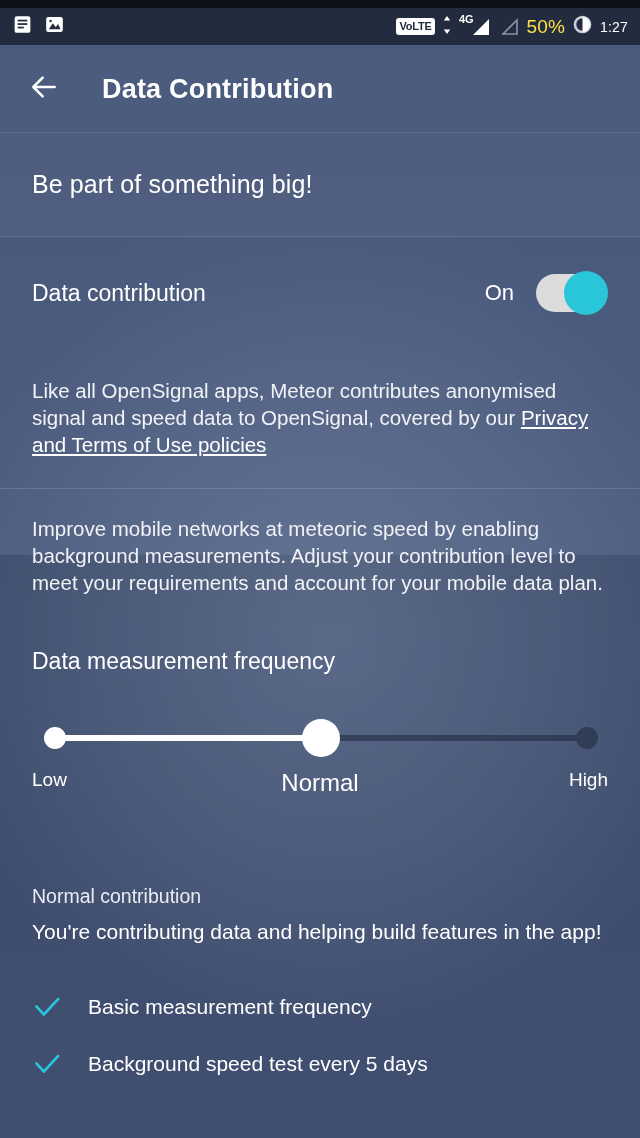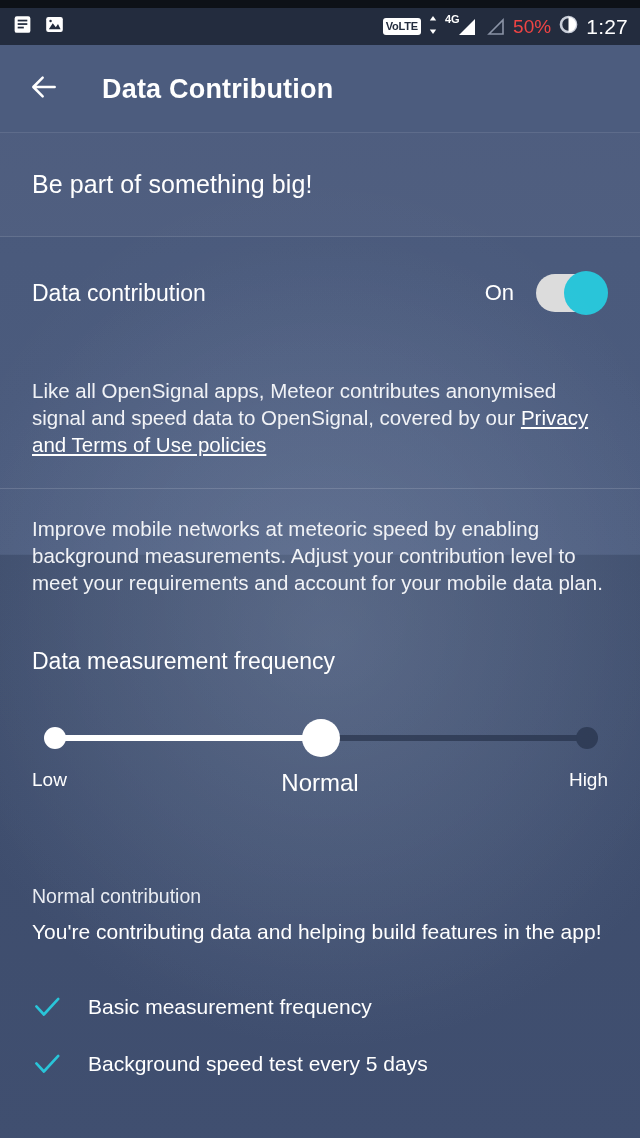--- a/index.html
+++ b/index.html
@@ -57,25 +57,25 @@
     font-size: 11px;
     font-weight: bold;
     line-height: 1;
     padding: 3px 3px 3px 3px;
     letter-spacing: -0.2px;
     display: flex;
     align-items: center;
   }
   .sb-text {
     font-size: 19px;
-    color: #ef4444;
+    color: #fde047;
     letter-spacing: 0.1px;
     line-height: 1;
   }
-  .sb-time { font-size: 21px; color: #fff; letter-spacing: 0.2px; }
+  .sb-time { font-size: 14px; color: #fff; letter-spacing: 0.2px; }
 
   
   .appbar {
     position: absolute;
     top: 37px; left: 0;
     width: 640px;
     height: 88px;
     background: #4c5c7e;
     display: flex;
     align-items: center;

